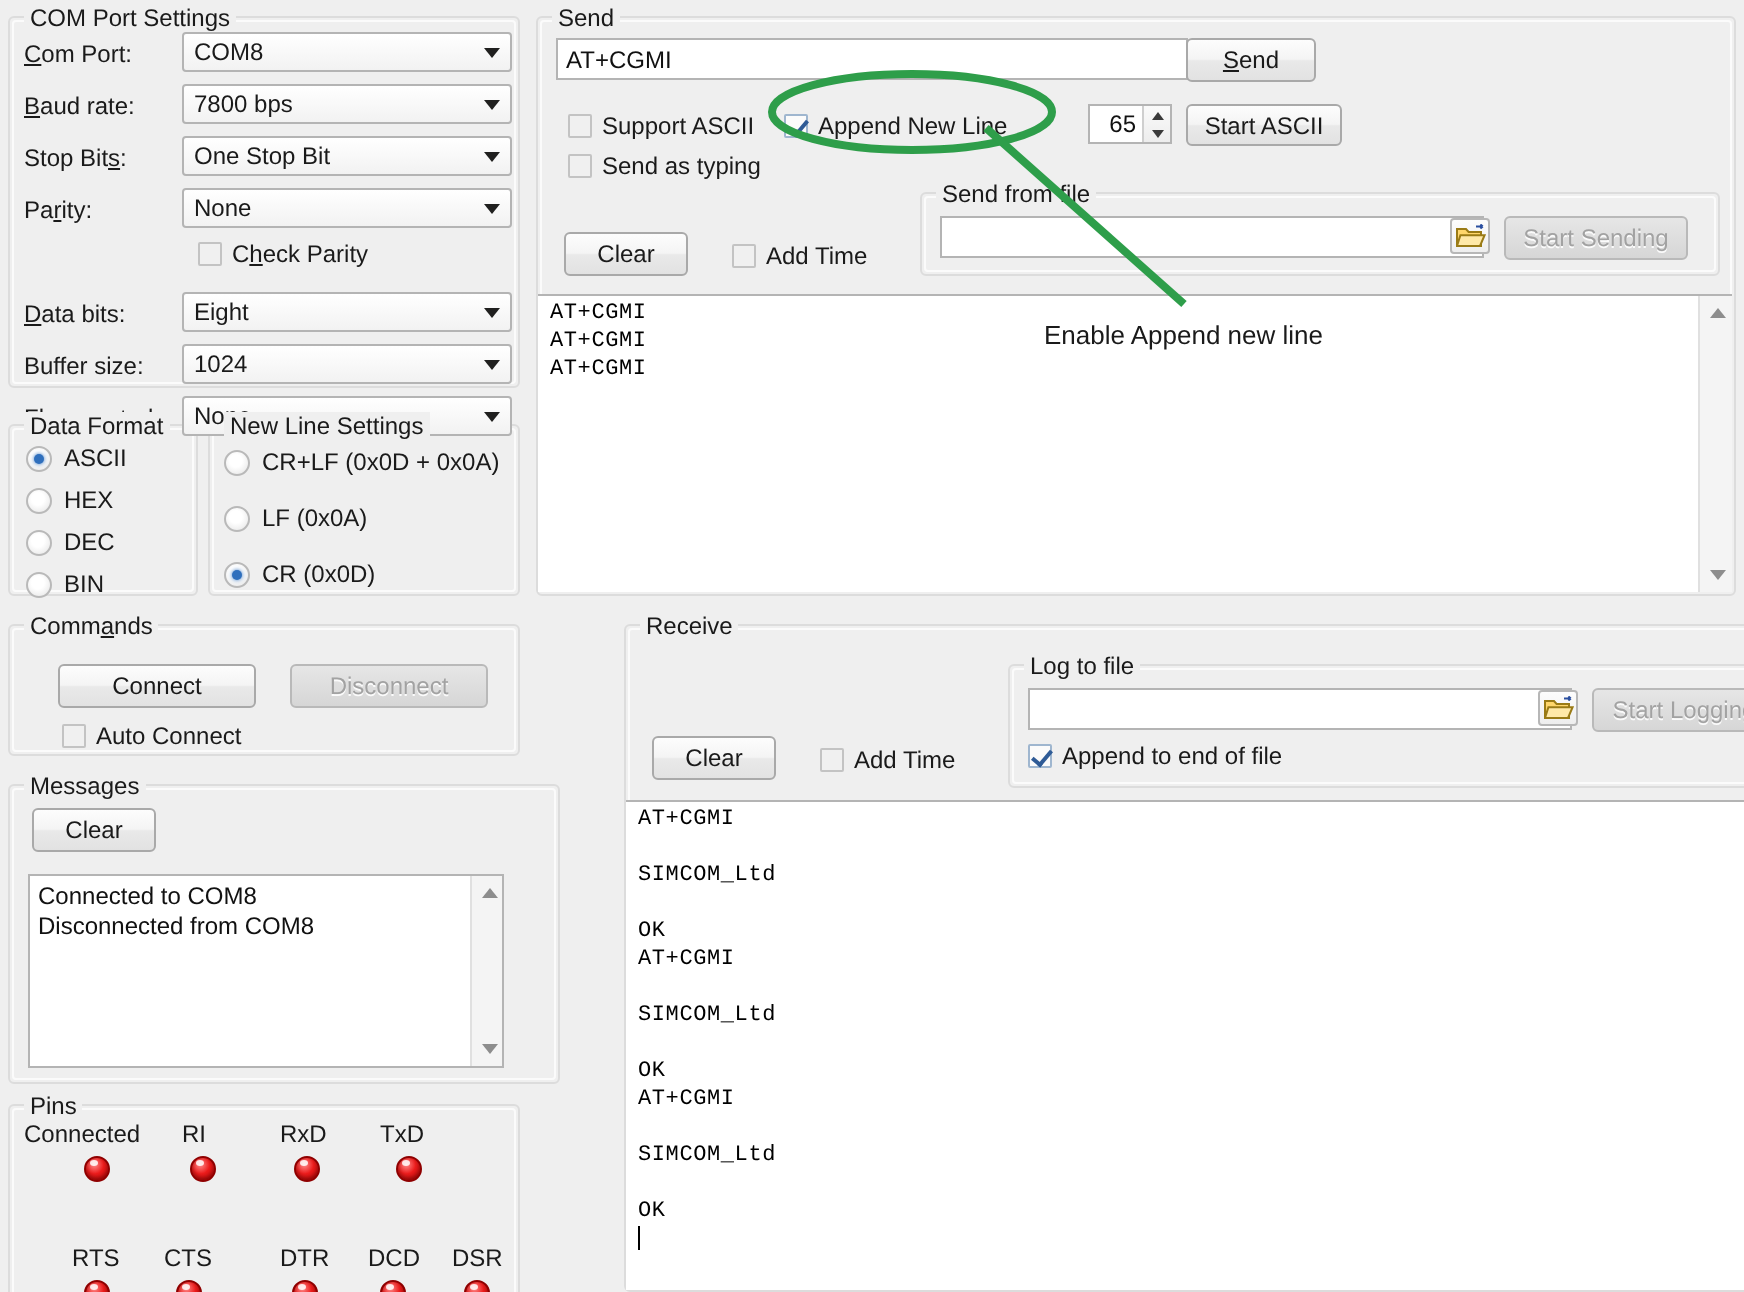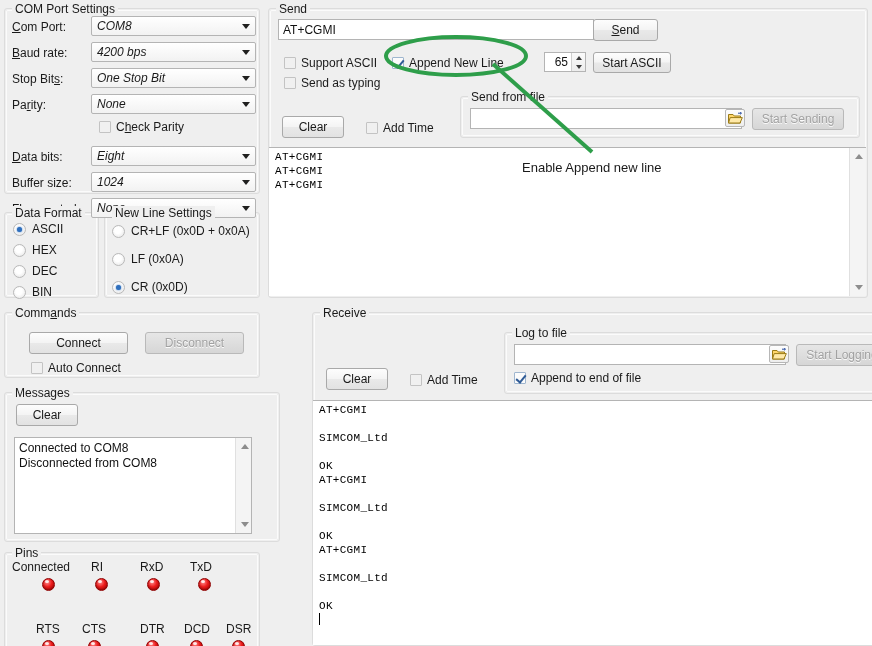--- a/index.html
+++ b/index.html
@@ -37,21 +37,21 @@
   .lbl { position: absolute; white-space: nowrap; font-size: 12px; color: #1a1a1a; }
   .u { text-decoration: underline; }
 
   
   .combo {
     position: absolute; height: 20px;
     background: linear-gradient(#ffffff, #f2f2f2);
     border: 1px solid #b4b4b4; border-radius: 2px;
     font-size: 12px; color: #1a1a1a;
     display: flex; align-items: center;
-    padding-left: 5px; overflow: hidden; white-space: nowrap; font-style: italic;
+    padding-left: 5px; overflow: hidden; white-space: nowrap;
   }
   .combo .arrow {
     position: absolute; right: 5px; top: 50%; margin-top: -2px;
     width: 0; height: 0;
     border-left: 4px solid transparent; border-right: 4px solid transparent;
     border-top: 5px solid #20201f;
   }
 
   
   .tbox {
@@ -217,21 +217,21 @@
       <div class="lbl" style="left:8px; top:90px;">Pa<span class="u">r</span>ity:</div>
       <div class="lbl" style="left:8px; top:142px;"><span class="u">D</span>ata bits:</div>
       <div class="lbl" style="left:8px; top:168px;">Buffer size:</div>
       <div class="lbl" style="left:8px; top:194px;">Flow control:</div>
 
       <div class="combo" style="left:87px; top:8px; width:165px;">
         <span>COM8</span>
         <span class="arrow"></span>
       </div>
       <div class="combo" style="left:87px; top:34px; width:165px;">
-        <span>4200 bps</span>
+        <span>7800 bps</span>
         <span class="arrow"></span>
       </div>
       <div class="combo" style="left:87px; top:60px; width:165px;">
         <span>One Stop Bit</span>
         <span class="arrow"></span>
       </div>
       <div class="combo" style="left:87px; top:86px; width:165px;">
         <span>None</span>
         <span class="arrow"></span>
       </div>

